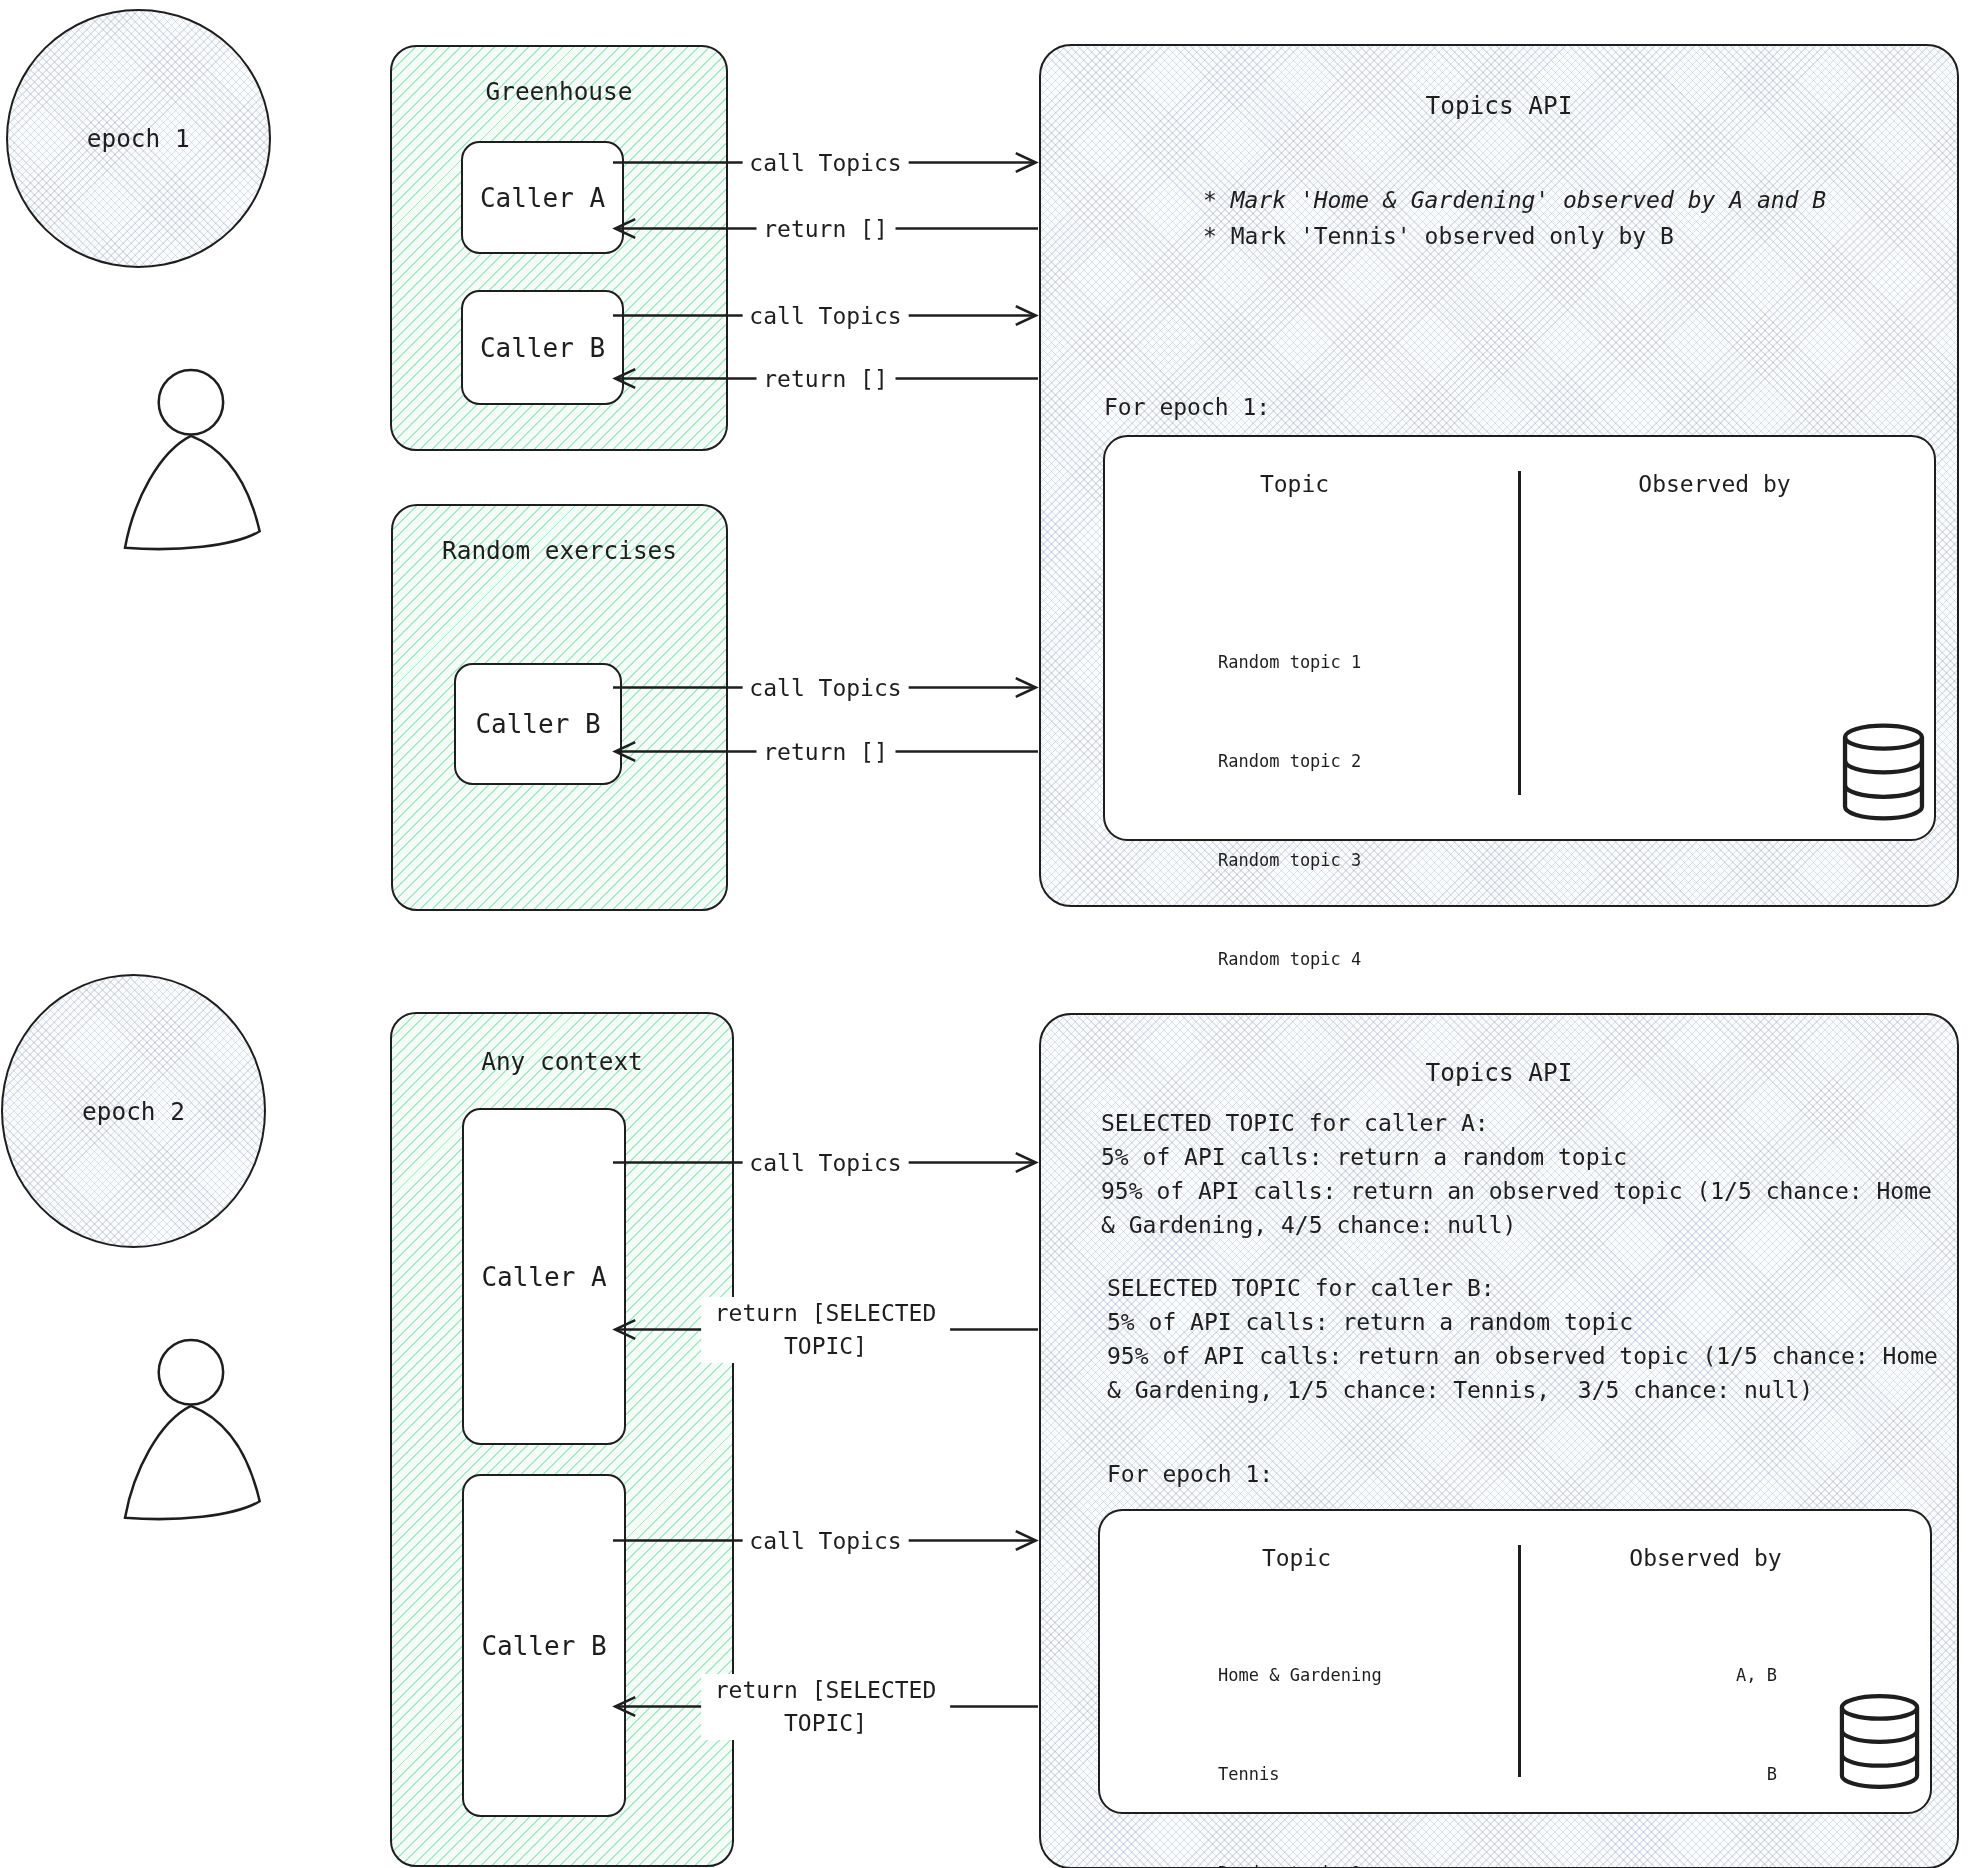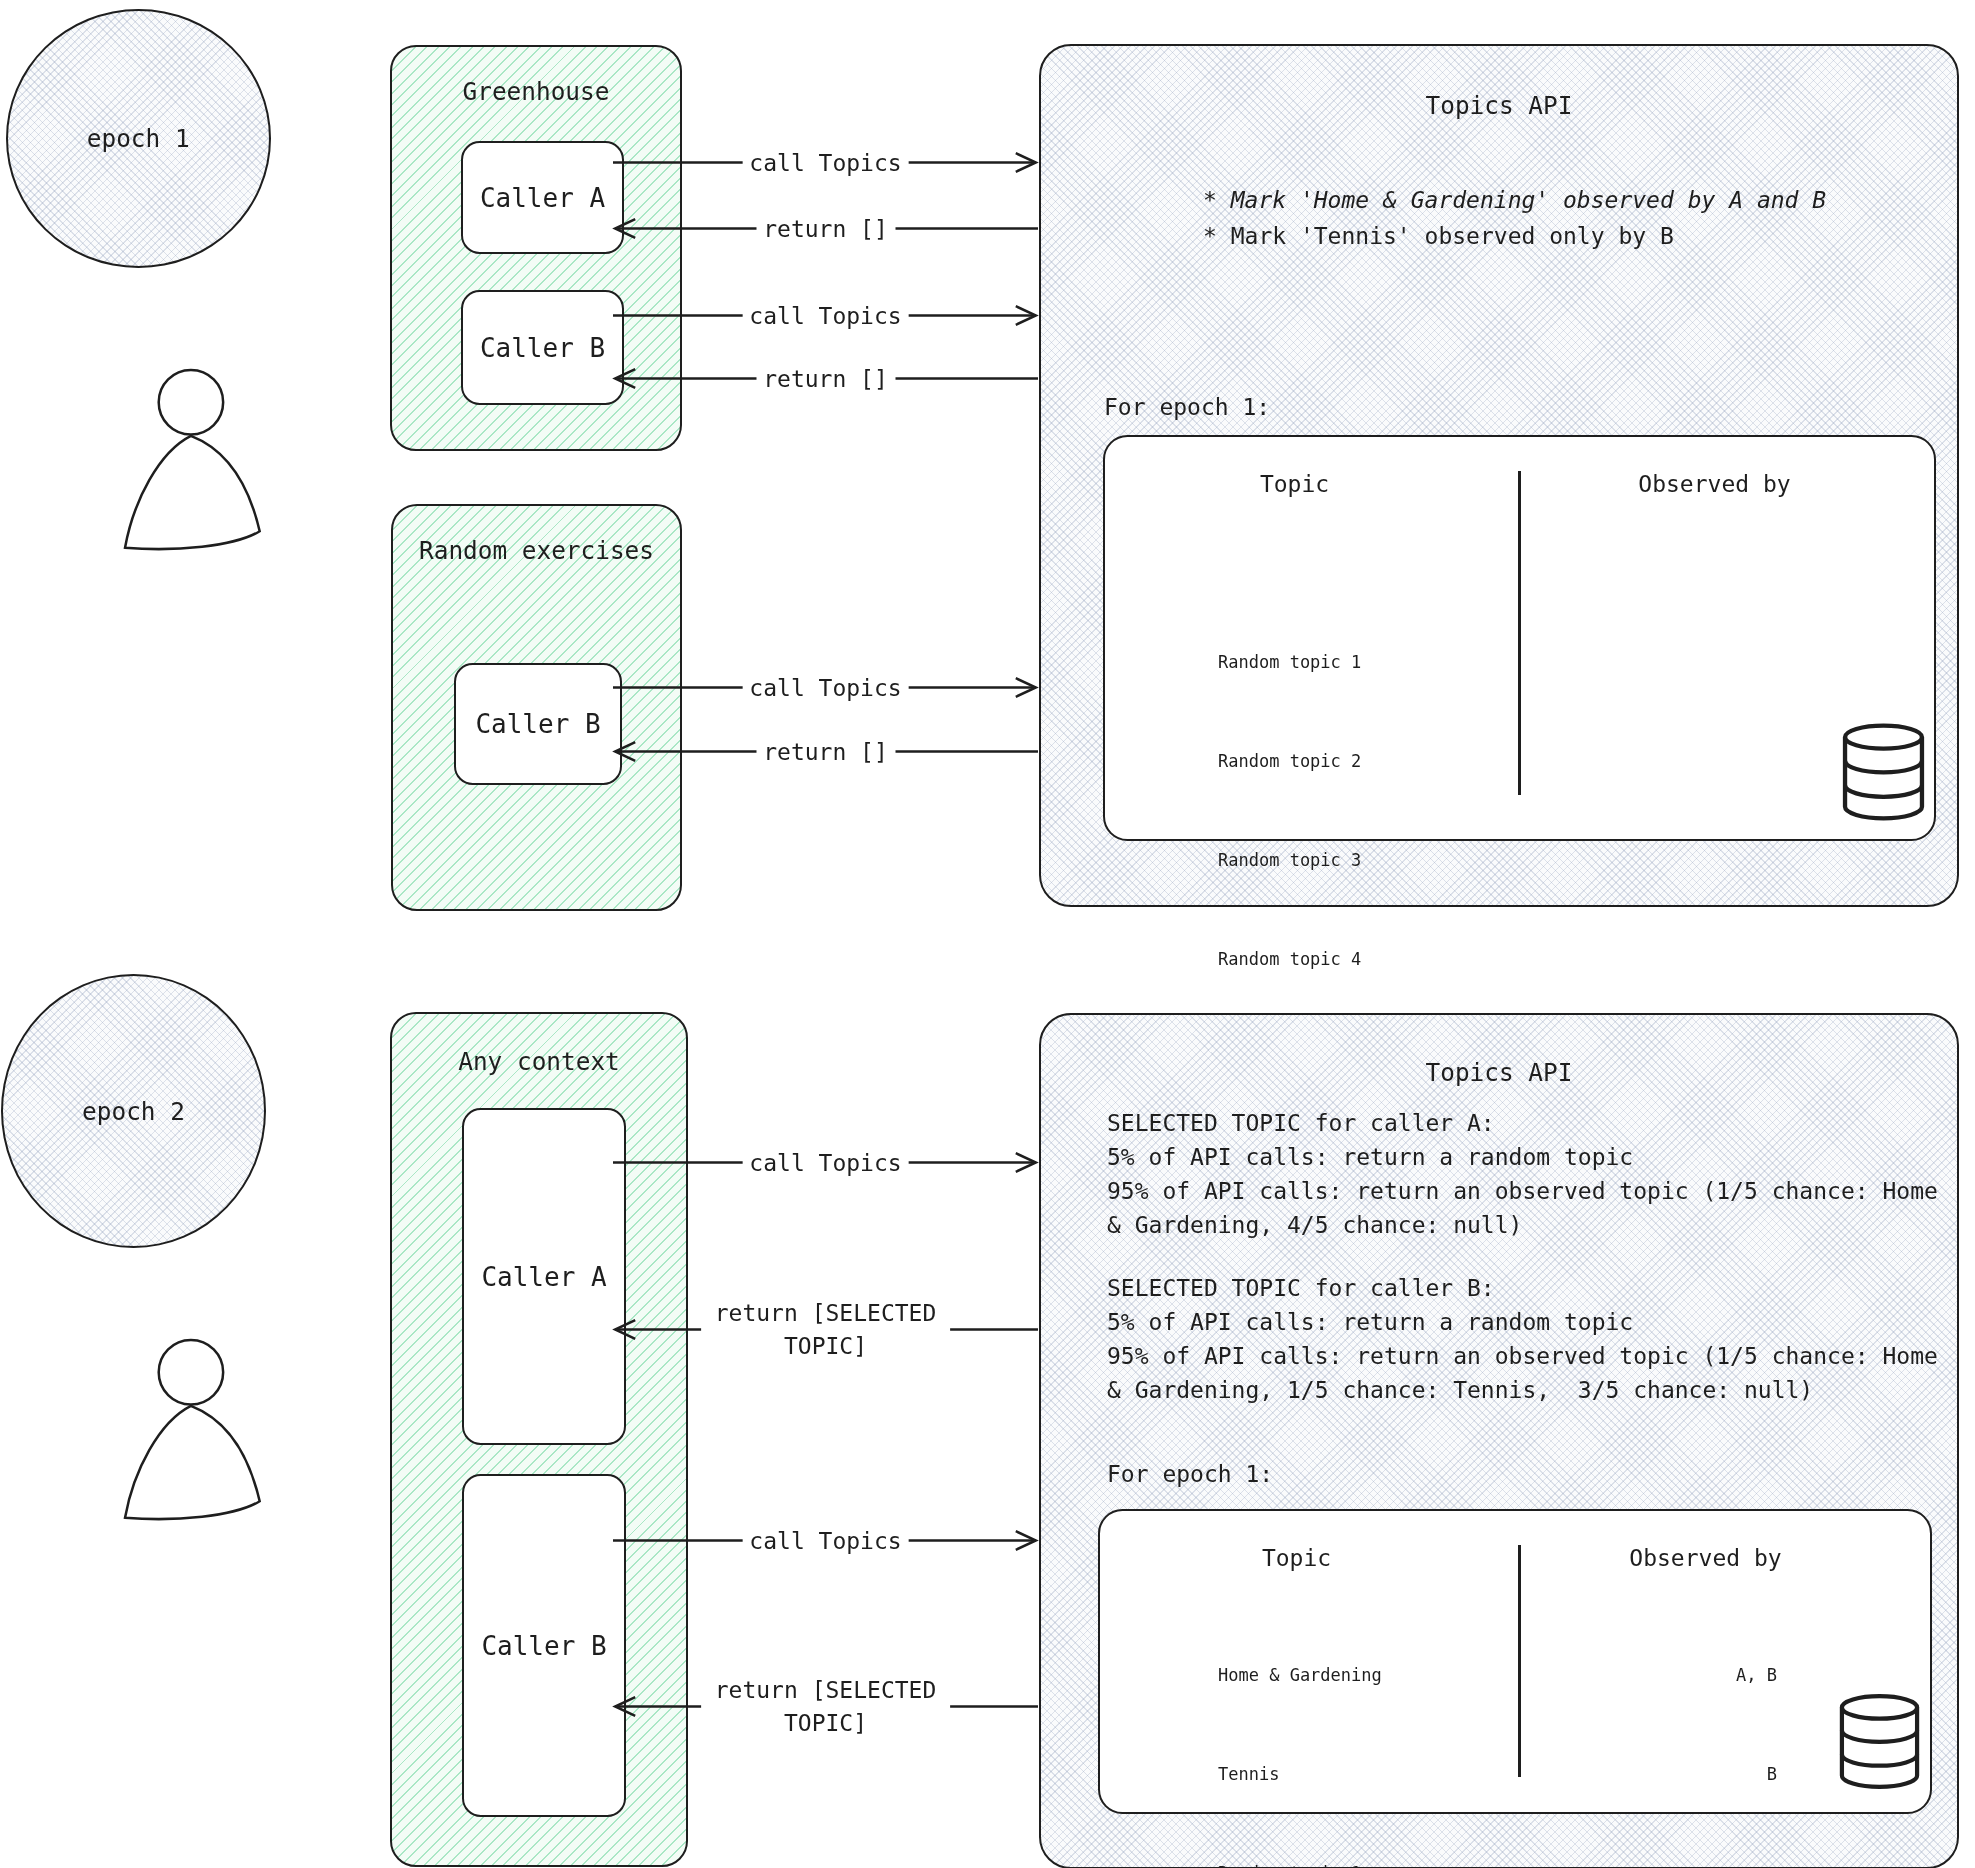--- a/index.html
+++ b/index.html
@@ -12,20 +12,21 @@
   .crosshatch {
     background-color:#fafbfc;
     background-image:
       repeating-linear-gradient(45deg,  rgba(140,155,185,0.28) 0 1.1px, transparent 1.1px 5.7px),
       repeating-linear-gradient(135deg, rgba(140,155,185,0.28) 0 1.1px, transparent 1.1px 5.7px);
   }
   .hatch-green {
     background-color:#f3fcf6;
     background-image:
       repeating-linear-gradient(135deg, rgba(80,205,138,0.45) 0 1.4px, transparent 1.4px 8px);
+    padding-left: 46px;
   }
   
   .ellipse {
     position:absolute; border:2.9px solid #1e1e1e; border-radius:50%;
     display:flex; align-items:center; justify-content:center;
     font-size:24.4px;
   }
   .gbox   { position:absolute; border:2.9px solid #1e1e1e; border-radius:26px; }
   .panel  { position:absolute; border:2.9px solid #1e1e1e; border-radius:32px; }
   .caller {
@@ -171,21 +172,21 @@
       <span>Caller A</span>
     </div>
     <div class="caller" style="left:70px; top:460px; width:160px; height:339px;">
       <span>Caller B</span>
     </div>
   </div>
 
   <div class="panel crosshatch" style="left:1039px; top:1013px; width:916px; height:852px;">
     <div class="box-title" style="top:43px;">Topics API</div>
 
-    <div class="block" style="left:66px; top:91px;">
+    <div class="block" style="left:60px; top:91px;">
       <div class="tl">SELECTED TOPIC for caller A:</div>
       <div class="tl">5% of API calls: return a random topic</div>
       <div class="tl">95% of API calls: return an observed topic (1/5 chance: Home</div>
       <div class="tl">&amp; Gardening, 4/5 chance: null)</div>
     </div>
     <div class="block" style="left:66px; top:256px;">
       <div class="tl">SELECTED TOPIC for caller B:</div>
       <div class="tl">5% of API calls: return a random topic</div>
       <div class="tl">95% of API calls: return an observed topic (1/5 chance: Home</div>
       <div class="tl">&amp; Gardening, 1/5 chance: Tennis,  3/5 chance: null)</div>

